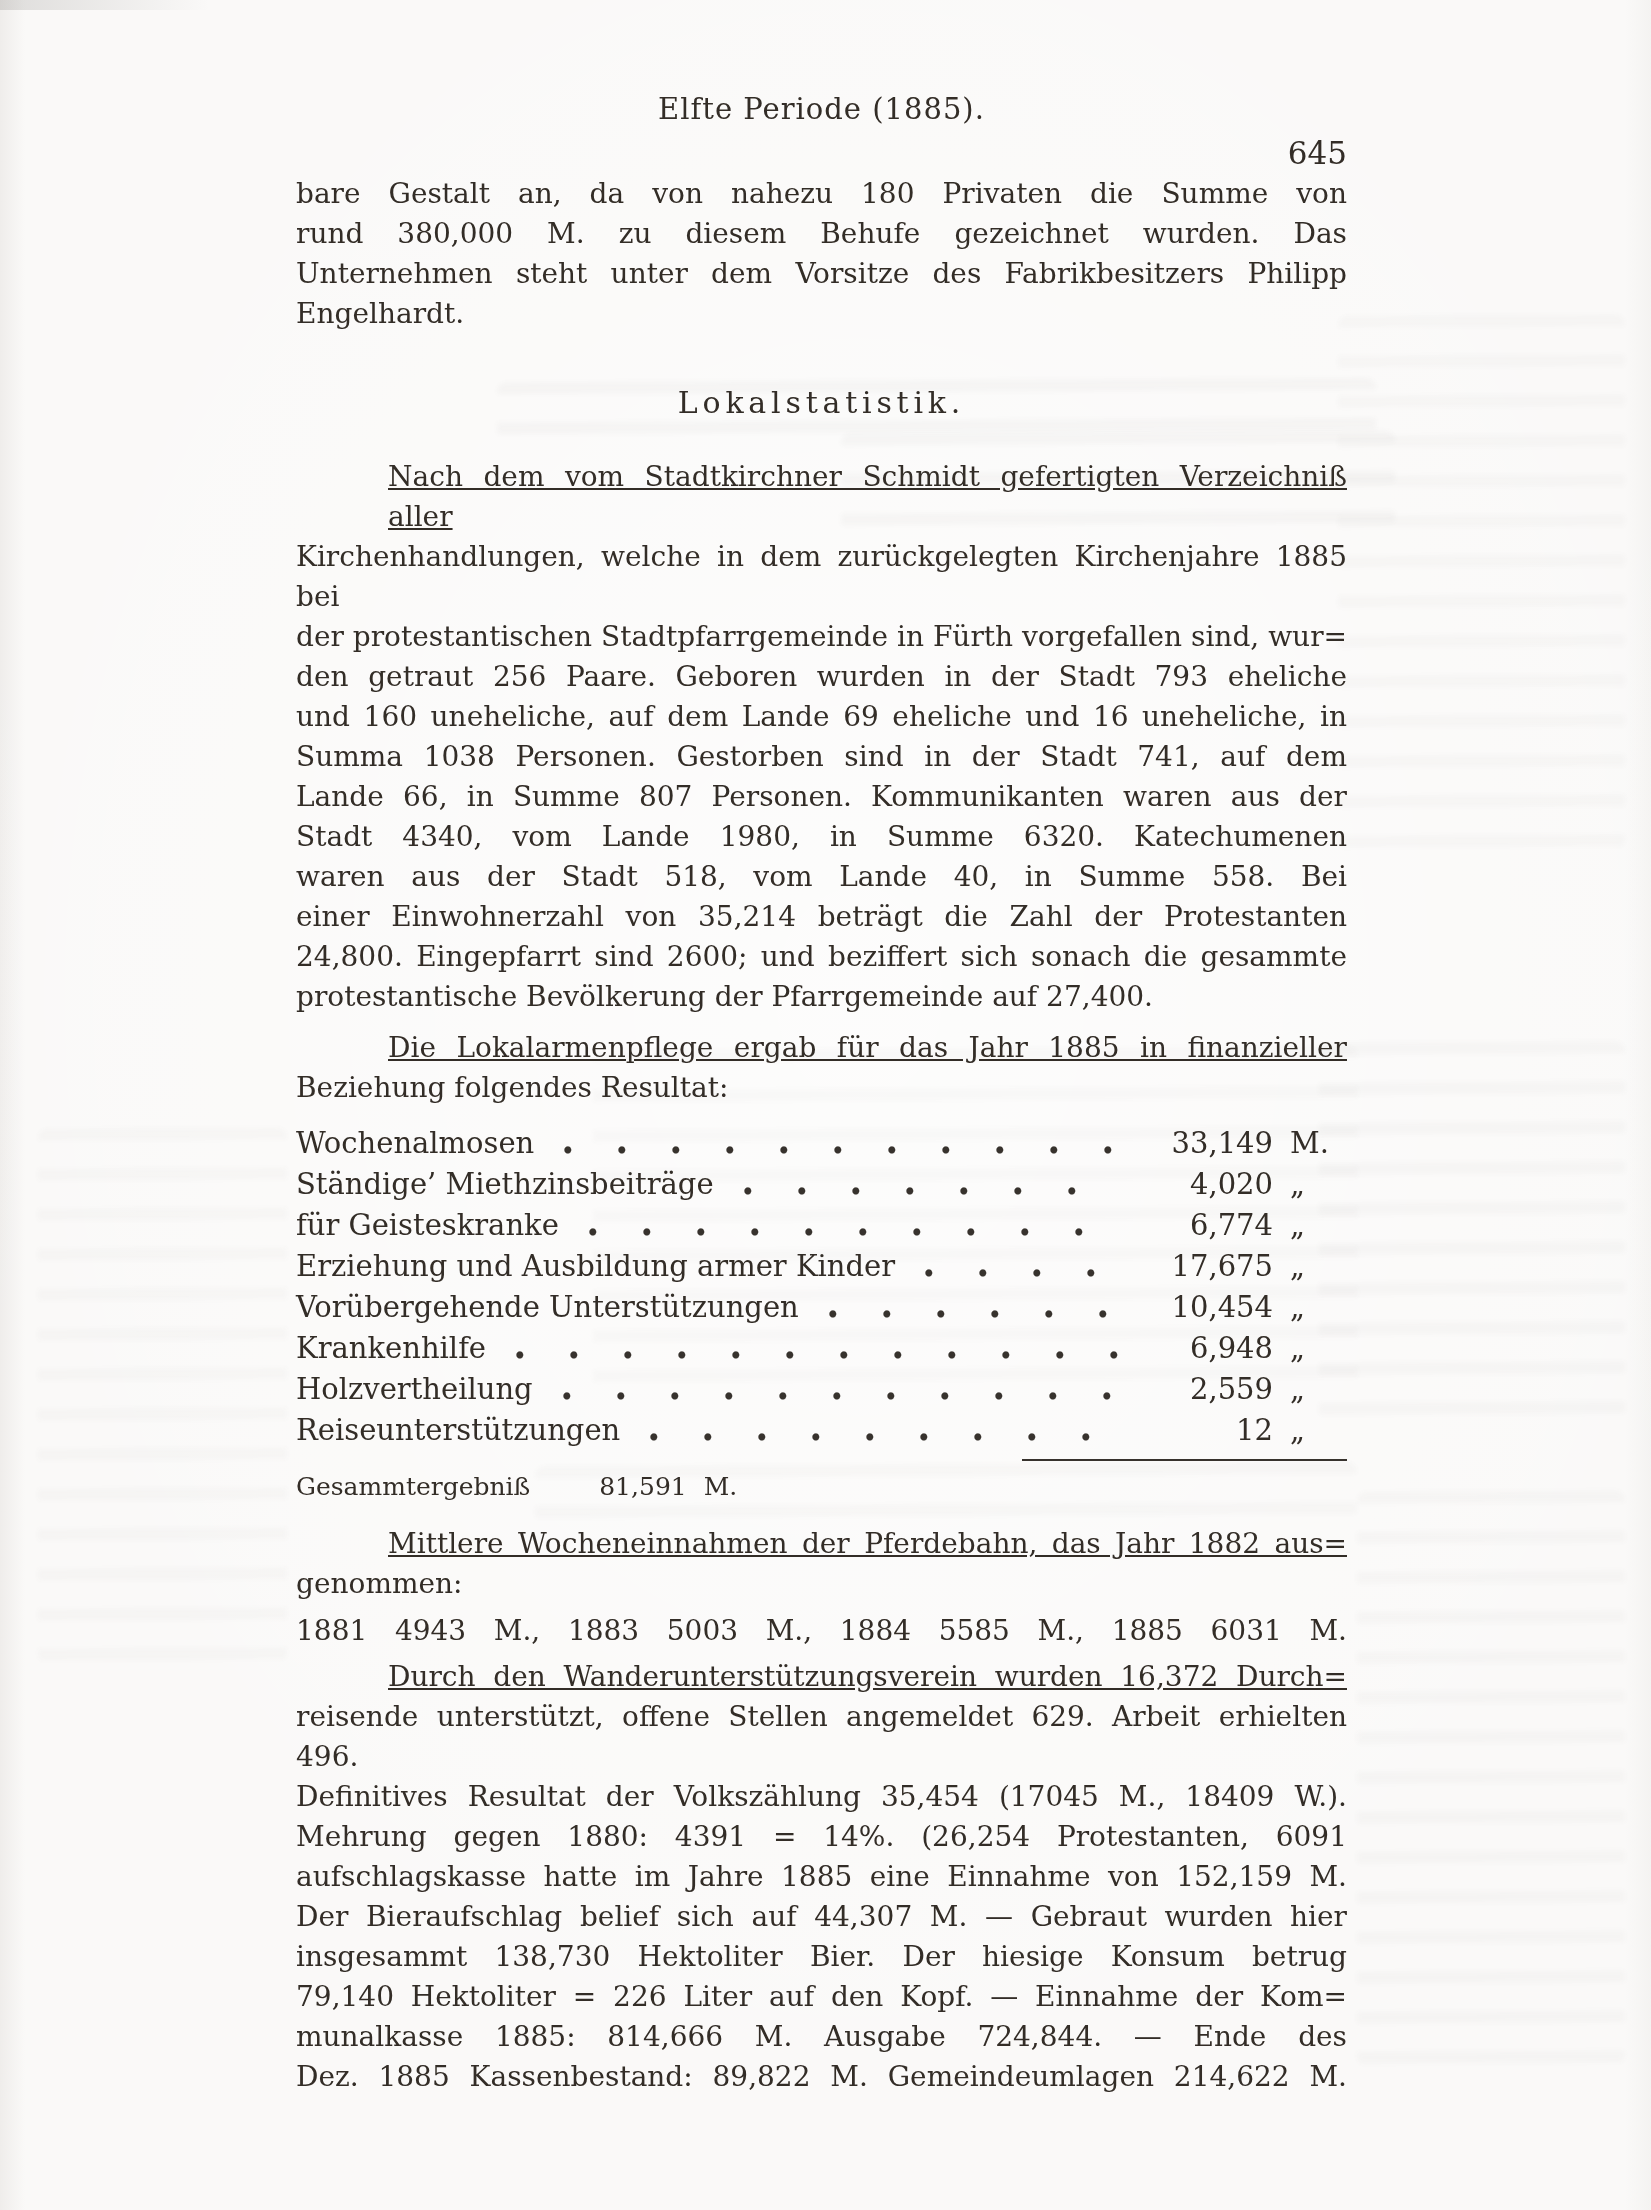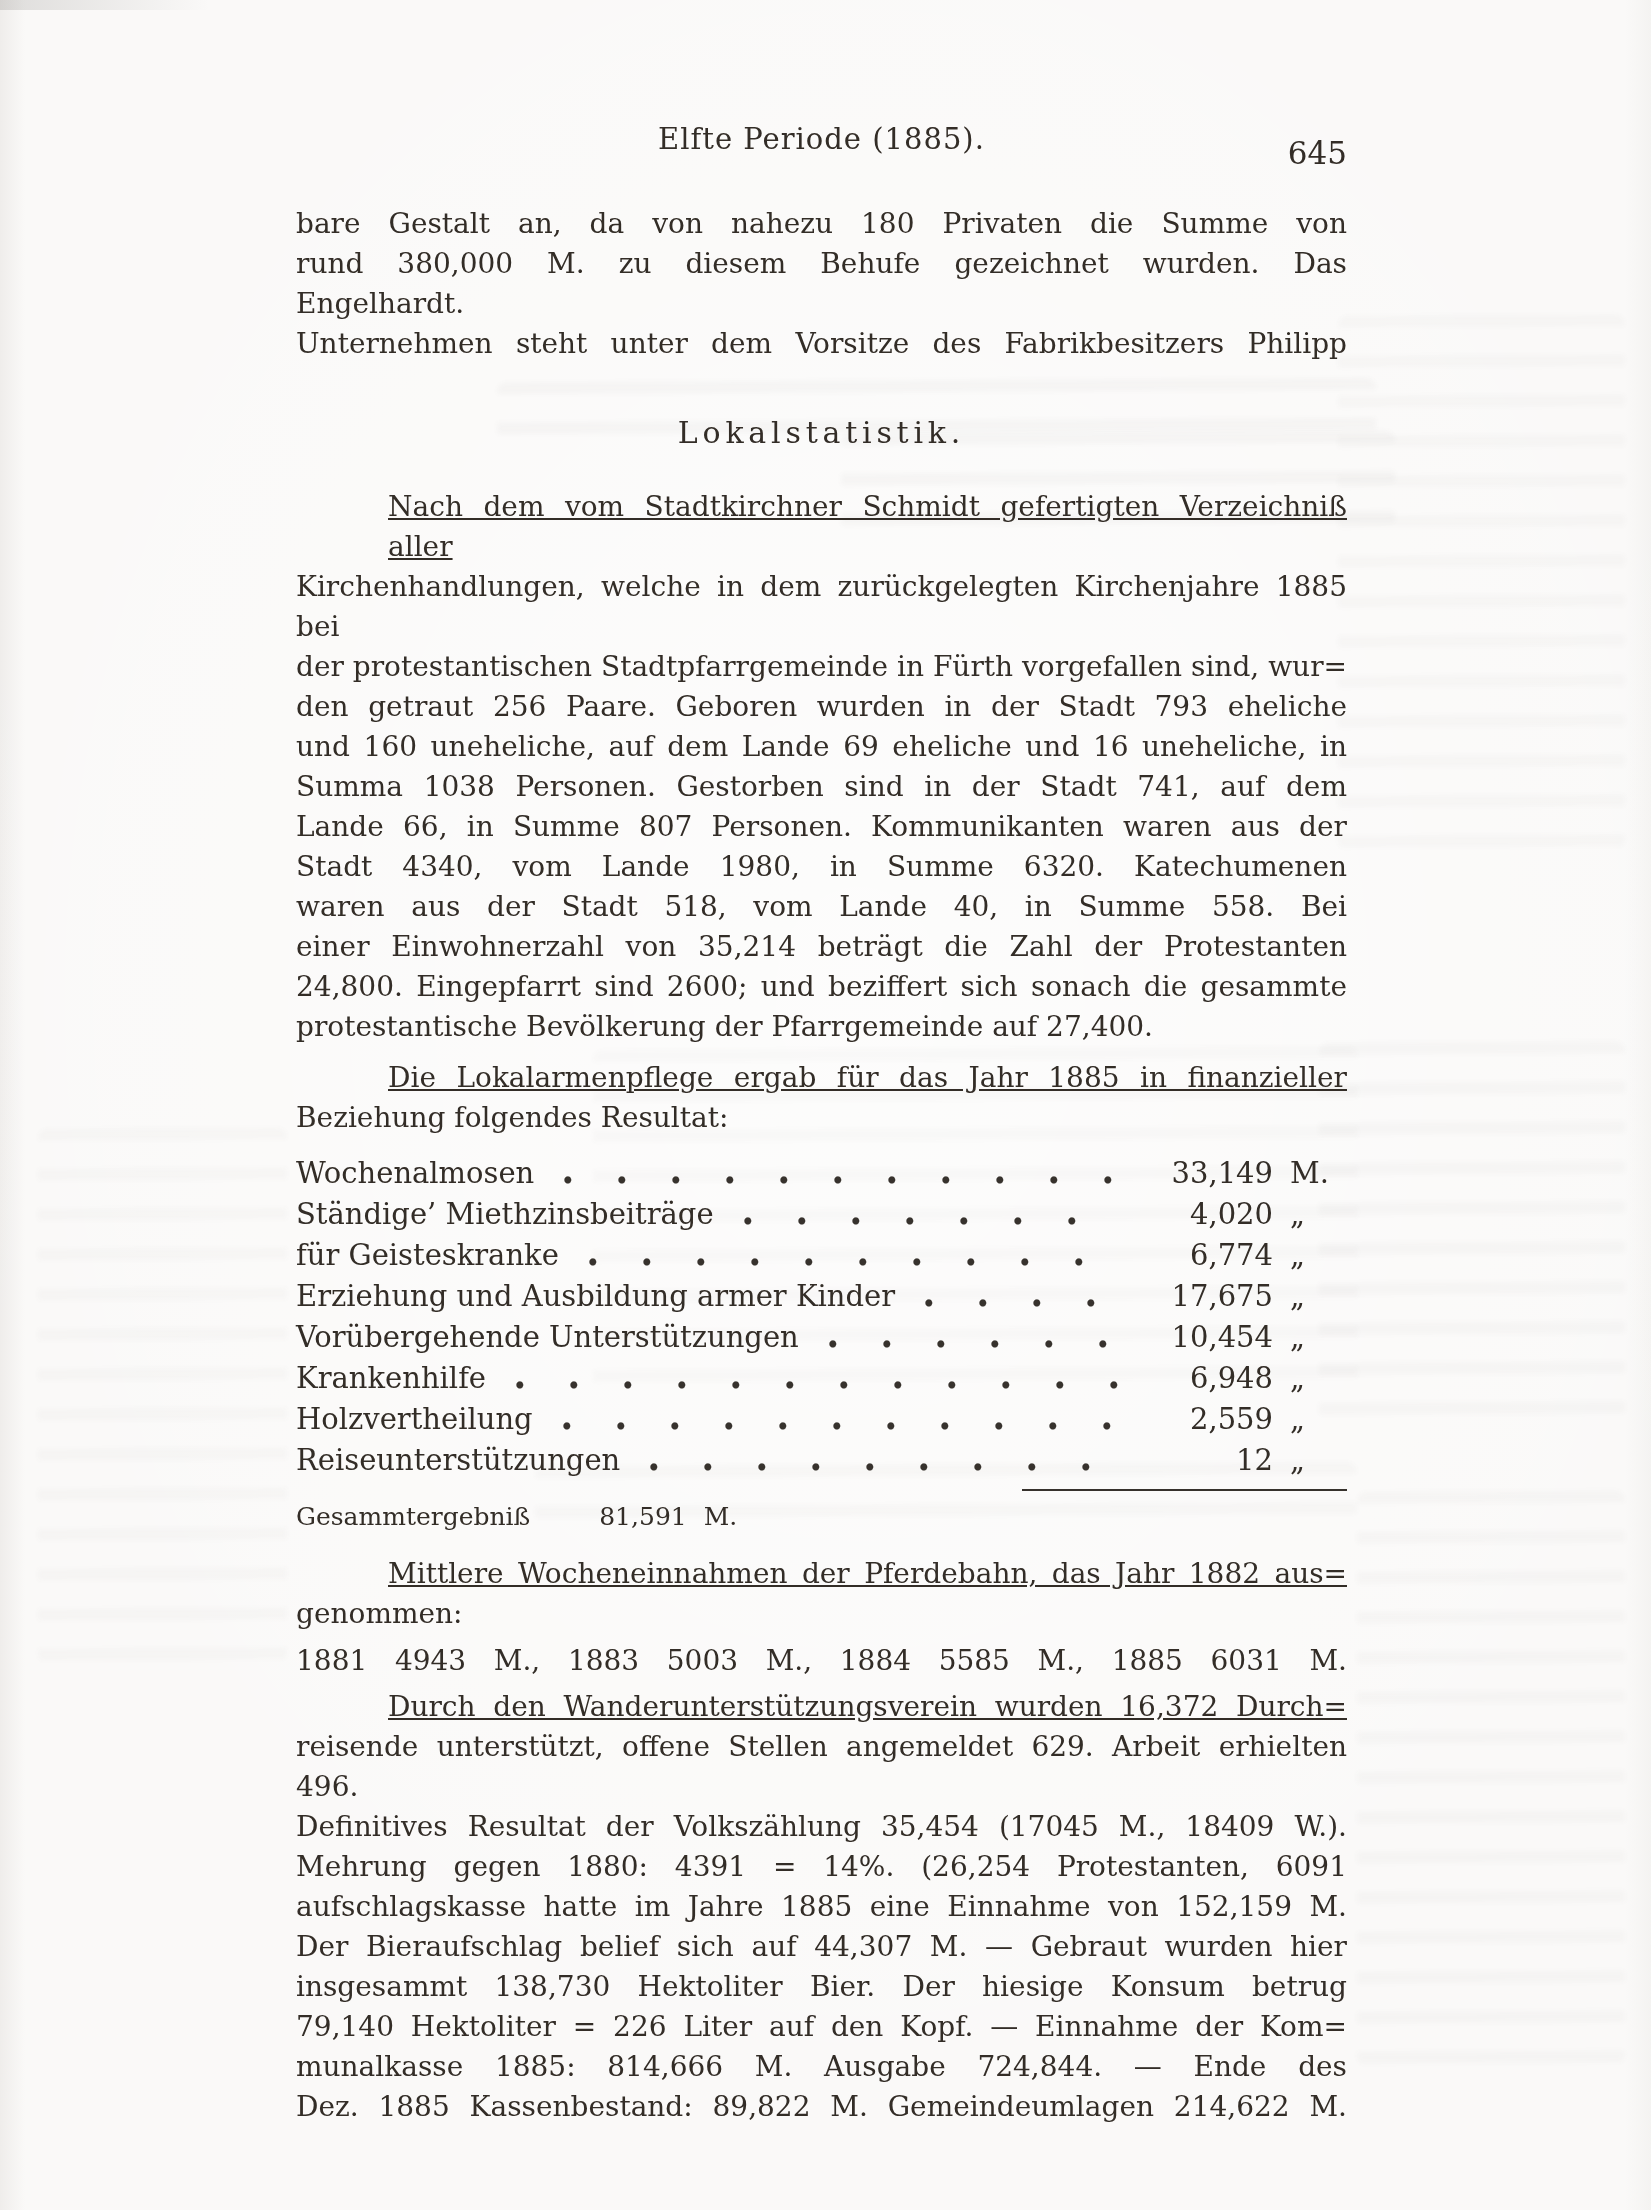--- a/index.html
+++ b/index.html
@@ -15,21 +15,21 @@
   }
   .top-smear { position:absolute; left:0; top:0; width:210px; height:9.6px;
     background:linear-gradient(to right, rgba(90,86,82,.35), rgba(90,86,82,0)); opacity:.5; }
   
   .bleed {
     position:absolute; pointer-events:none;
     background:repeating-linear-gradient(to bottom, rgba(104,99,94,.55) 0 12.4px, rgba(104,99,94,0) 12.4px 40px);
     opacity:.065; filter:blur(2.9px); transform:skewY(-.3deg); border-radius:9.6px;
   }
   .column { position:absolute; left:296px; top:0; width:1051px; }
-  .running-header { position:relative; padding-top:118px; text-align:center;
+  .running-header { position:relative; padding-top:88px; text-align:center;
     font-size:29px; line-height:42px; }
   .running-title { letter-spacing:1px; }
   .page-number { position:absolute; right:0; top:130px; font-size:31px; line-height:46px; }
   .text-block { position:relative; }
   .line { font-size:28px; line-height:40px; text-align:justify; text-align-last:justify; }
   .line.last { text-align:left; text-align-last:left; }
   .line.indent { padding-left:92px;text-decoration:underline; }
   .heading { text-align:center; font-size:30px; line-height:42px; letter-spacing:4.8px; }
   .ledger { margin-left:105px; }
   .ledger-row { display:flex; align-items:flex-start; height:41px; font-size:29px; line-height:41px; }
@@ -70,22 +70,22 @@
 
   <div class="column">
     <div class="running-header">
       <span class="running-title">Elfte Periode (1885).</span>
       <span class="page-number">645</span>
     </div>
     <div class="text-block">
         <div class="para">
           <div class="line">bare Gestalt an, da von nahezu 180 Privaten die Summe von</div>
           <div class="line">rund 380,000 M. zu diesem Behufe gezeichnet wurden. Das</div>
+          <div class="line">Unternehmen steht unter dem Vorsitze des Fabrikbesitzers Philipp</div>
           <div class="line last">Engelhardt.</div>
-          <div class="line">Unternehmen steht unter dem Vorsitze des Fabrikbesitzers Philipp</div>
         </div>
         <div class="heading">Lokalstatistik.</div>
         <div class="para">
           <div class="line indent">Nach dem vom Stadtkirchner Schmidt gefertigten Verzeichniß aller</div>
           <div class="line">Kirchenhandlungen, welche in dem zurückgelegten Kirchenjahre 1885 bei</div>
           <div class="line">der protestantischen Stadtpfarrgemeinde in Fürth vorgefallen sind, wur=</div>
           <div class="line">den getraut 256 Paare. Geboren wurden in der Stadt 793 eheliche</div>
           <div class="line">und 160 uneheliche, auf dem Lande 69 eheliche und 16 uneheliche, in</div>
           <div class="line">Summa 1038 Personen. Gestorben sind in der Stadt 741, auf dem</div>
           <div class="line">Lande 66, in Summe 807 Personen. Kommunikanten waren aus der</div>

